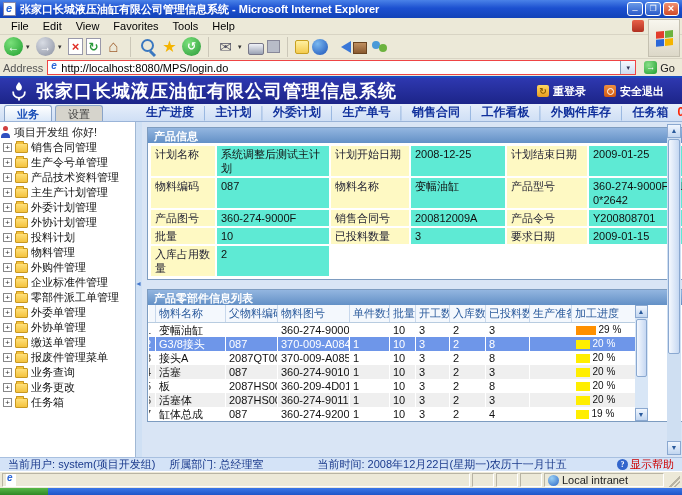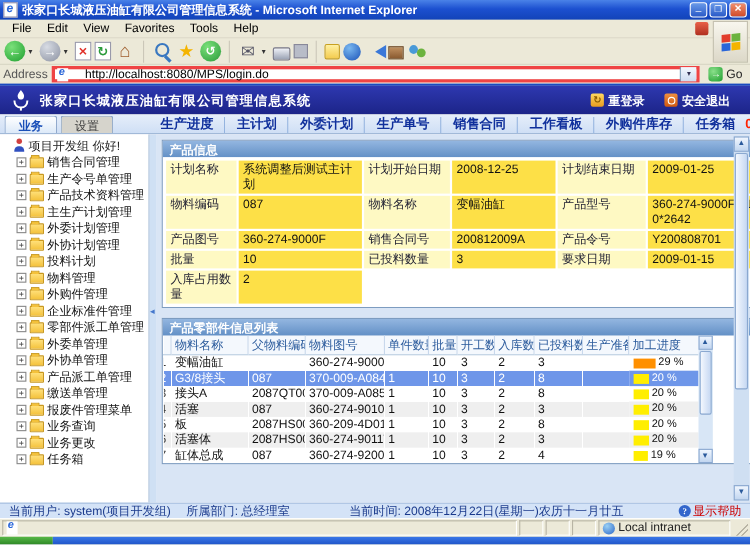--- a/index.html
+++ b/index.html
@@ -52,74 +52,74 @@
   .tb-edit { background:#b8bcc8; border:1px solid #889; width:13px; height:13px; }
   .tb-discuss { background:linear-gradient(#fff0a0,#f4cc50); border:1px solid #c8a020; border-radius:2px; width:14px; height:14px; }
   .tb-web { background:radial-gradient(circle at 35% 30%,#7ab8f0,#1a52b8); border-radius:50%; width:16px; height:16px; }
   .tb-messenger::before { content:""; border:6px solid transparent; border-right:10px solid #3a78d8; margin-right:-4px; }
   .tb-research { background:linear-gradient(#c09060,#8a5a30); border:1px solid #6a4420; width:14px; height:12px; margin-top:3px; }
   .tb-buddies::before { content:""; width:8px; height:8px; border-radius:50%; background:#4a9ad8; position:absolute; left:2px; top:4px; }
   .tb-buddies::after { content:""; width:8px; height:8px; border-radius:50%; background:#6cb33f; position:absolute; right:2px; top:7px; }
 
   .addressbar { height:19px; background:#ece9d8; border-bottom:2px solid #1a4ac0; display:flex; align-items:center; gap:4px; padding:0 3px; flex:none; }
   .addr-label { color:#555; }
-  .addr-field { flex:1; height:15px; background:#fff; border:3px solid #ef4444; display:flex; align-items:center; gap:15px; padding-left:2px; }
+  .addr-field { flex:1; height:15px; background:#fff; border:1px solid #ef4444; display:flex; align-items:center; gap:1px; padding-left:2px; }
   .addr-url { flex:1; color:#000; }
   .addr-drop { width:15px; height:13px; background:linear-gradient(#f4f8fe,#cfdcf0); border-left:1px solid #7f9db9; text-align:center; font-size:7px; color:#335; line-height:13px; }
   .addr-drop::before { content:"▾"; }
   .e-mini { width:10px; height:12px; background:#fff; position:relative; flex:none; }
   .e-mini::before { content:"e"; color:#2a66d8; font-weight:bold; font-style:italic; font-size:10px; position:absolute; top:-2px; left:1px; }
   .go-btn { display:flex; align-items:center; gap:3px; padding:0 4px; color:#222; }
   .go-icon { width:13px; height:13px; background:radial-gradient(circle at 35% 30%,#8ae08a,#1e9e2e); border-radius:3px; color:#fff; font-size:9px; line-height:13px; text-align:center; }
   .go-icon::before { content:"→"; }
 
   
   .app-header { height:26px; background:linear-gradient(#2e38b0,#1c2488); display:flex; align-items:center; flex:none; color:#fff; }
   .logo { margin:0 7px 0 9px; flex:none; display:flex; }
-  .app-title { font-size:12px; font-weight:bold; letter-spacing:1px; flex:1; white-space:nowrap; overflow:hidden; }
+  .app-title { font-size:18px; font-weight:bold; letter-spacing:1px; flex:1; white-space:nowrap; overflow:hidden; }
   .hdr-btn { display:flex; align-items:center; gap:4px; font-size:11px; font-weight:bold; color:#fff; margin-right:18px; white-space:nowrap; }
   .relogin-icon { width:12px; height:12px; background:linear-gradient(#ffd860,#e89c20); border-radius:2px; color:#fff; font-size:9px; line-height:12px; text-align:center; }
   .relogin-icon::before { content:"↻"; color:#8a5a00; }
   .logout-icon { width:12px; height:12px; background:linear-gradient(#f09040,#d05810); border-radius:2px; display:flex; align-items:center; justify-content:center; }
   .logout-icon::before { content:""; width:5px; height:5px; border:1.5px solid #fff; border-radius:50%; }
 
   
   .tabnav { height:18px; display:flex; background:linear-gradient(#e6eefa,#cfdff5); border-bottom:1px solid #9ab4d8; flex:none; }
   .tabs { width:136px; display:flex; align-items:flex-end; gap:3px; padding-left:4px; flex:none; }
   .tab { height:16px; padding:1px 12px 0; font-size:11px; border:1px solid #8aa4c8; border-bottom:none; border-radius:3px 3px 0 0; background:#d6d4cc; color:#444; }
   .tab.active { background:linear-gradient(#fff,#dce9f8); color:#1b50b8; font-weight:bold; }
   .navlinks { flex:1; display:flex; align-items:center; gap:7px; padding-left:10px; font-size:12px; font-weight:bold; color:#10309c; white-space:nowrap; overflow:hidden; }
   .nav-sep { color:#8fb0dd; font-weight:normal; }
   .nav-sep::before { content:"│"; }
   .badge-new { color:#ff2200; margin-left:2px; }
 
   
   .app-body { flex:1; display:flex; background:#e4ecf8; overflow:hidden; }
-  .sidebar { width:136px; background:#fff; border-right:1px solid #a0b8d4; padding:2px 0 0 12px; flex:none; overflow:hidden; }
+  .sidebar { width:136px; background:#fff; border-right:1px solid #a0b8d4; padding:2px 0 0 0; flex:none; overflow:hidden; }
   .greeting { display:flex; align-items:center; gap:3px; height:16px; font-size:11px; color:#222; }
   .person-icon { width:11px; height:12px; position:relative; flex:none; }
   .person-icon::before { content:""; width:5px; height:5px; border-radius:50%; background:#d04040; position:absolute; top:0; left:3px; }
   .person-icon::after { content:""; width:9px; height:5px; border-radius:4px 4px 0 0; background:#3050c0; position:absolute; bottom:0; left:1px; }
   .tree-item { display:flex; align-items:center; gap:3px; height:15px; font-size:11px; color:#111; padding-left:3px; white-space:nowrap; }
   .plusbox { width:9px; height:9px; border:1px solid #888; background:#fff; font-size:8px; line-height:7px; text-align:center; color:#333; flex:none; }
   .plusbox::before { content:"+"; }
   .folder { width:13px; height:10px; background:linear-gradient(#ffe07a,#f4c23c); border:1px solid #c89820; border-radius:1px; position:relative; flex:none; }
   .folder::before { content:""; position:absolute; top:-3px; left:0; width:6px; height:2px; background:#f4c23c; border:1px solid #c89820; border-bottom:none; border-radius:1px 1px 0 0; }
   .divider { width:6px; background:#cfe0f4; position:relative; flex:none; }
   .collapse-arrow { position:absolute; top:158px; left:-1px; font-size:7px; color:#4477cc; }
   .collapse-arrow::before { content:"◄"; }
 
   .main { flex:1; position:relative; background:#d9e5f5; padding:5px 18px 0 5px; overflow:hidden; }
   .panel { width:569px; background:#fff; border:1px solid #7d9cc0; margin-bottom:9px; overflow:hidden; }
   .panel-hdr { height:15px; background:linear-gradient(#93b6e0,#6390c6); color:#fff; font-weight:bold; font-size:11px; padding:1px 6px 0; }
 
   
   .pi-grid { display:grid; grid-template-columns:64px 112px 78px 94px 80px 1fr; gap:2px; padding:3px; background:#fff; font-size:11px; }
   .pi-label { background:#fef9c3; color:#223; padding:1px 4px; line-height:14px; }
-  .pi-value { background:#fde047; color:#111; padding:1px 4px; line-height:14px; word-break:break-all; }
+  .pi-value { background:#5eead4; color:#111; padding:1px 4px; line-height:14px; word-break:break-all; }
 
   
   .tbl { border-collapse:collapse; table-layout:fixed; font-size:11px; }
   .tbl th { color:#2a5a9c; font-weight:normal; text-align:left; padding:1px 3px; background:#f4f8fd; border-bottom:1px solid #b8cce0; border-left:1px solid #c8d8ec; white-space:nowrap; overflow:hidden; }
   .tbl th:first-child { border-left:none; }
   .tbl td { padding:0 3px; height:14px; line-height:14px; white-space:nowrap; overflow:hidden; border-left:1px solid transparent; color:#111; }
   .tbl tr.even td { background:#efefef; }
   .tbl tr.selected td { background:#6e96e9; color:#fff; }
   td.rownum, th.rownum { padding:0; }
   td.rownum span { display:inline-block; margin-left:-4px; color:#333; }
@@ -343,25 +343,20 @@
           </div>
           <div class="tree-item">
             <span class="plusbox"></span>
             <span class="folder"></span>
             <span class="tree-label">外委单管理</span>
           </div>
           <div class="tree-item">
             <span class="plusbox"></span>
             <span class="folder"></span>
             <span class="tree-label">外协单管理</span>
-          </div>
-          <div class="tree-item">
-            <span class="plusbox"></span>
-            <span class="folder"></span>
-            <span class="tree-label">产品派工单管理</span>
           </div>
           <div class="tree-item">
             <span class="plusbox"></span>
             <span class="folder"></span>
             <span class="tree-label">缴送单管理</span>
           </div>
           <div class="tree-item">
             <span class="plusbox"></span>
             <span class="folder"></span>
             <span class="tree-label">报废件管理菜单</span>

